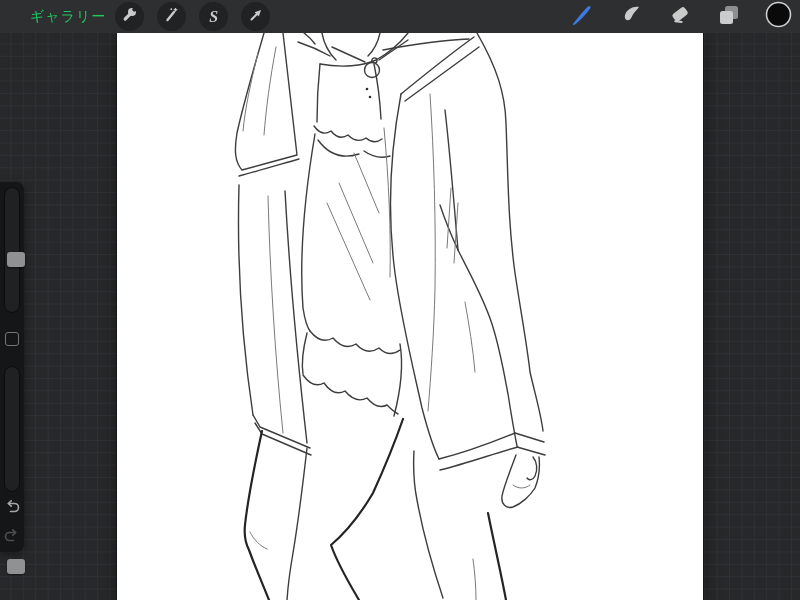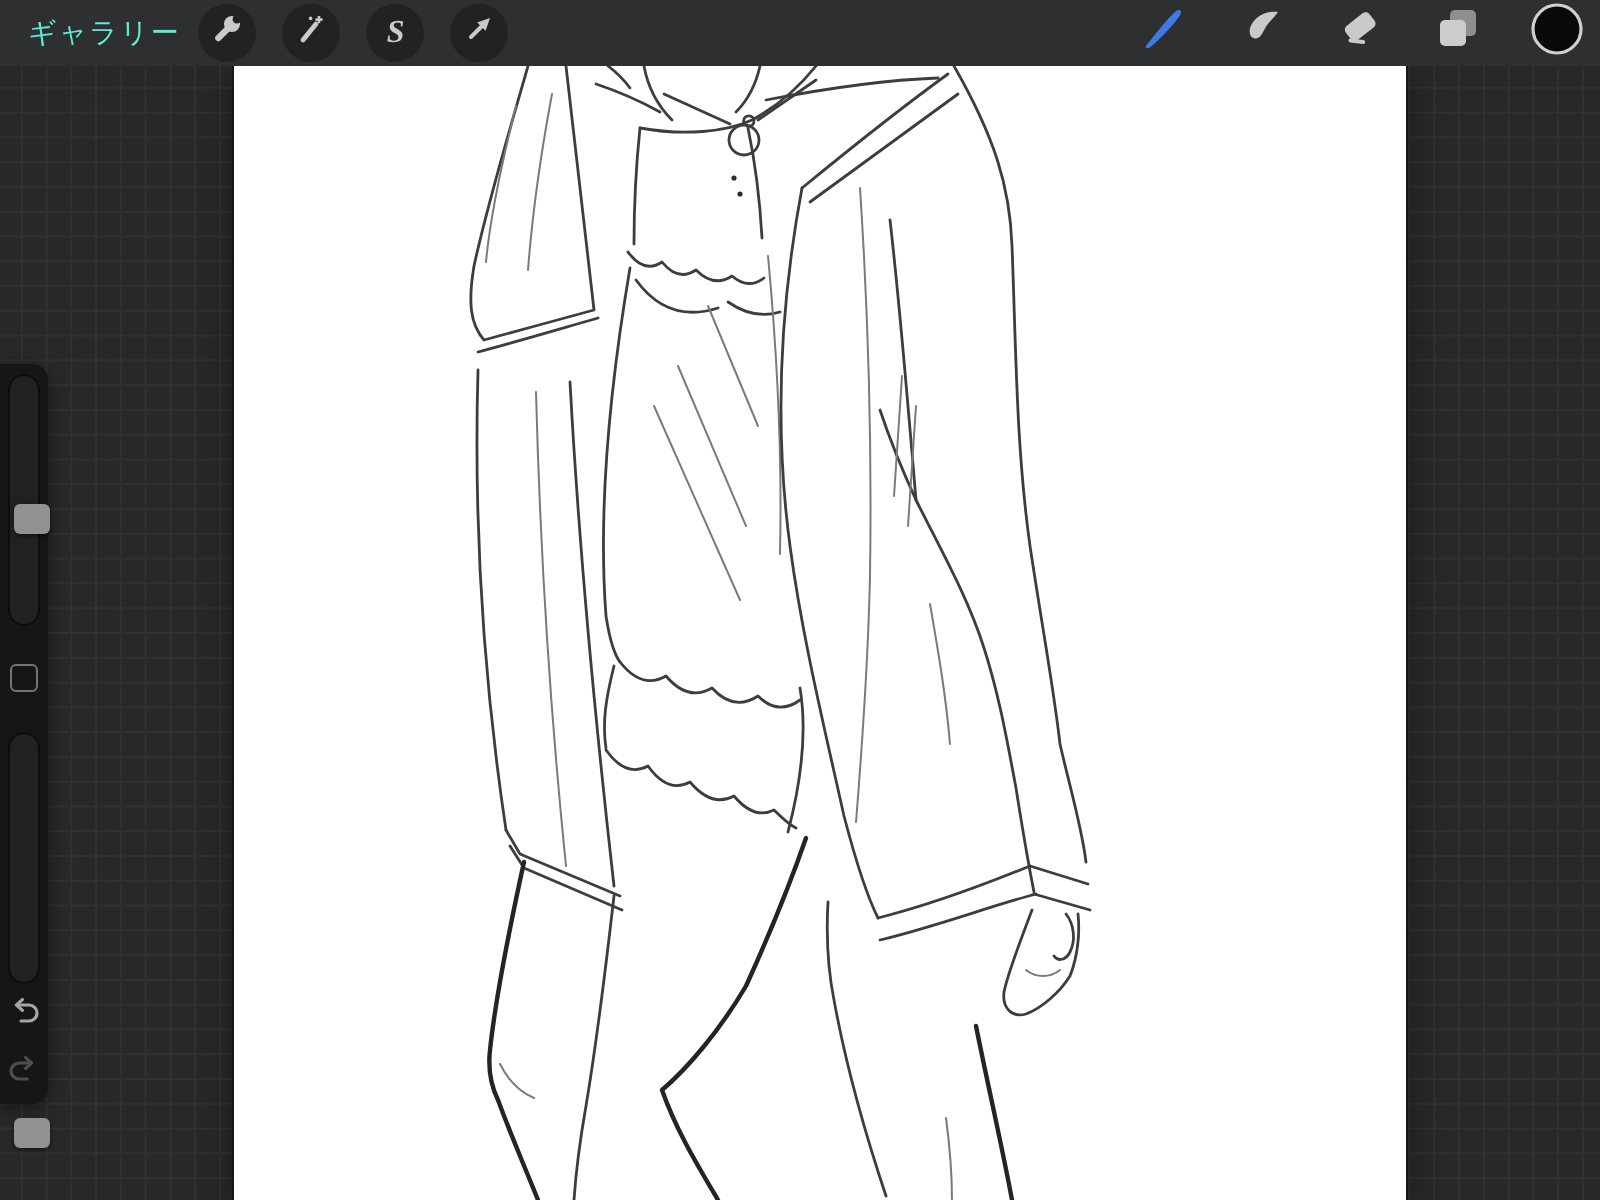--- a/index.html
+++ b/index.html
@@ -11,21 +11,21 @@
       linear-gradient(#2f3134 1px, transparent 1px),
       linear-gradient(90deg,#2f3134 1px, transparent 1px);
     background-size:12.4px 12.4px;
     background-position:-2px 31px;
   }
   
   .toolbar{
     position:absolute;top:0;left:0;width:800px;height:33px;
     background:#2d2f31;display:flex;align-items:center;z-index:30;
   }
-  .gallery-label{color:#5eead4;font-size:14px;margin-left:14px;letter-spacing:1px;cursor:default;}
+  .gallery-label{color:#22c55e;font-size:14px;margin-left:30px;letter-spacing:1px;cursor:default;}
   .circle-btn{
     width:29px;height:29px;border-radius:50%;background:#202224;
     display:flex;align-items:center;justify-content:center;flex:0 0 auto;
   }
   .left-tools{display:flex;gap:13px;margin-left:9px;align-items:center;}
   .right-tools{margin-left:auto;display:flex;gap:23px;align-items:center;padding-right:9px;}
   .tb-icon{width:26px;height:26px;display:flex;align-items:center;justify-content:center;}
   .sel-s{color:#c9caca;font-size:16px;font-family:"Liberation Serif","DejaVu Serif",serif;
          font-style:italic;font-weight:bold;line-height:1;}
   

